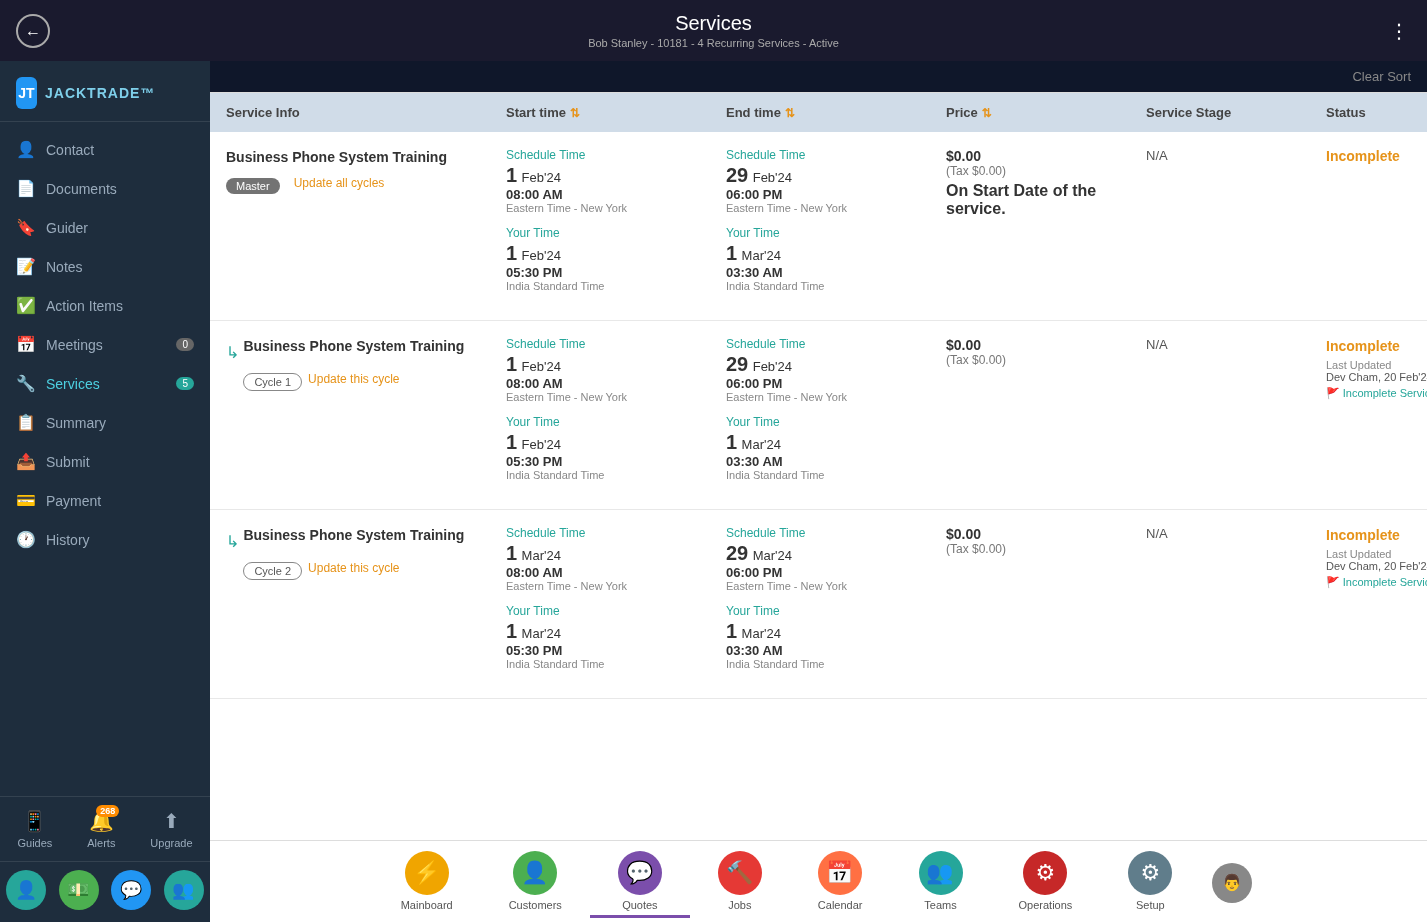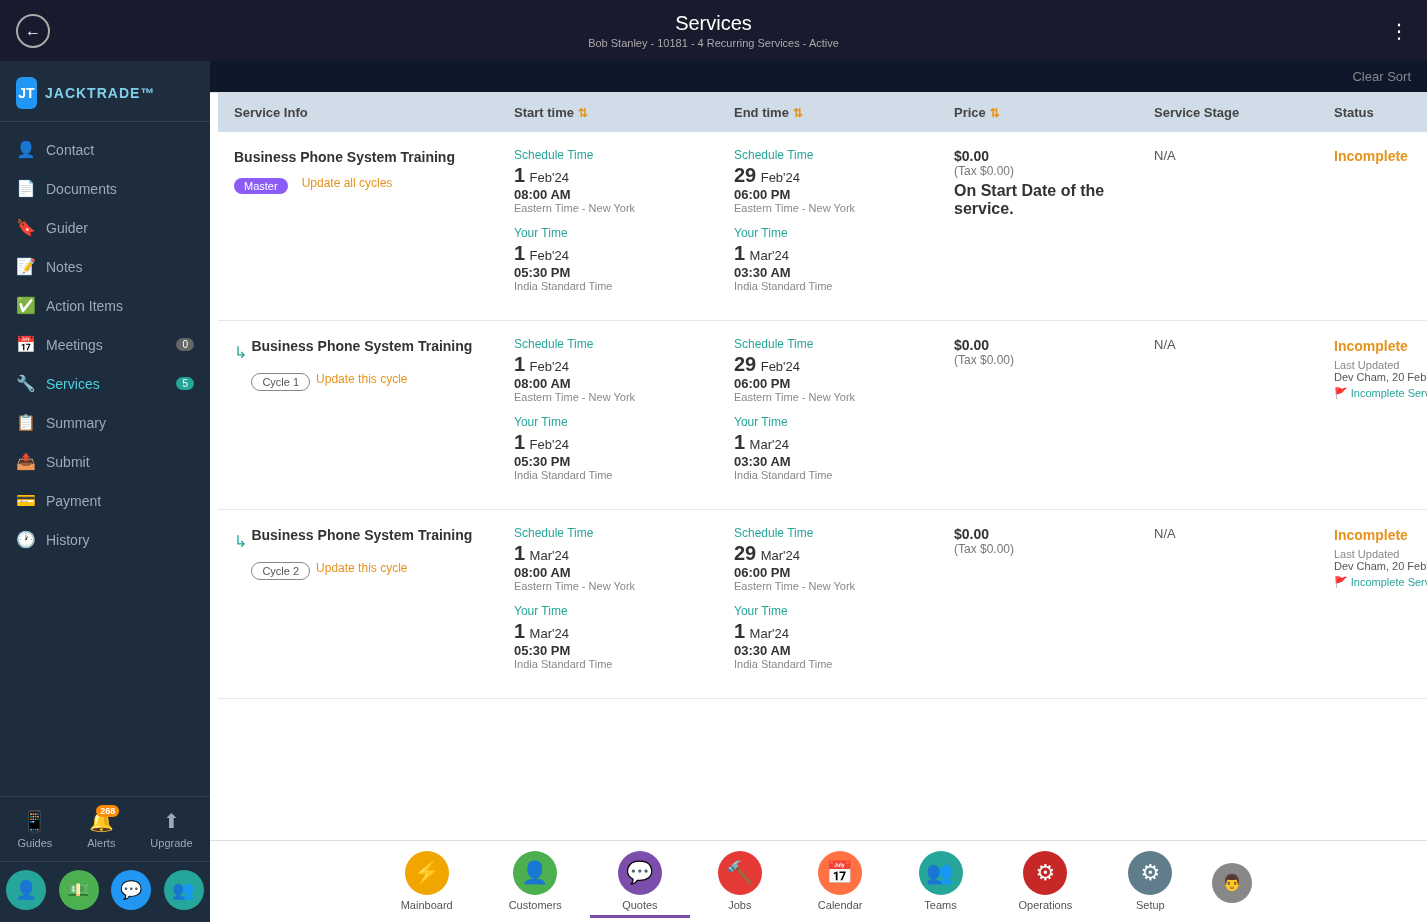--- a/index.html
+++ b/index.html
@@ -131,21 +131,20 @@
     }
     .clear-sort-btn {
       color: #888; font-size: 13px; cursor: pointer;
     }
 
     
     .table-container {
       flex: 1;
       overflow-y: auto;
       background: white;
-      padding-left: 8px;
     }
 
     .table-header {
       display: grid;
       grid-template-columns: 280px 220px 220px 200px 180px 220px;
       background: #d0dce8;
       padding: 12px 16px;
       font-size: 13px;
       font-weight: 600;
       color: #444;
@@ -161,21 +160,21 @@
       grid-template-columns: 280px 220px 220px 200px 180px 220px;
       padding: 16px 16px;
       border-bottom: 1px solid #e8e8e8;
       background: white;
     }
 
     .service-info { }
     .service-name { font-size: 14px; font-weight: 600; color: #333; line-height: 1.3; }
     .master-badge {
       display: inline-block;
-      background: #8b5cf6;
+      background: #737373;
       color: white;
       font-size: 11px;
       padding: 2px 10px;
       border-radius: 12px;
       margin-top: 6px;
     }
     .cycle-badge {
       display: inline-block;
       border: 1px solid #888;
       color: #555;

